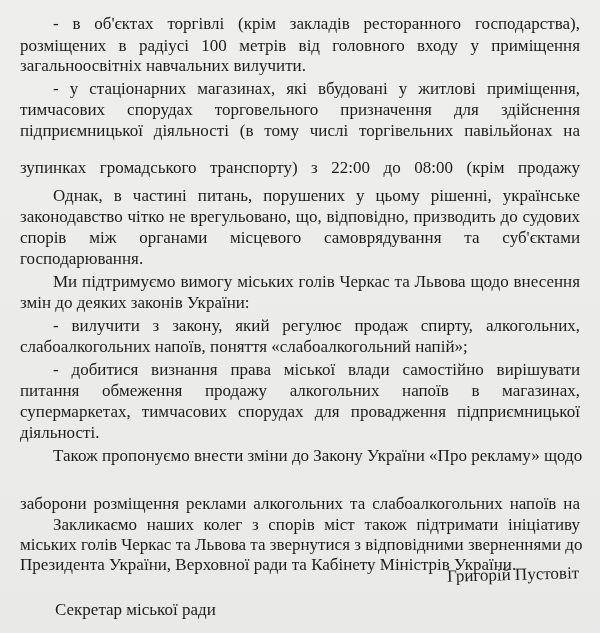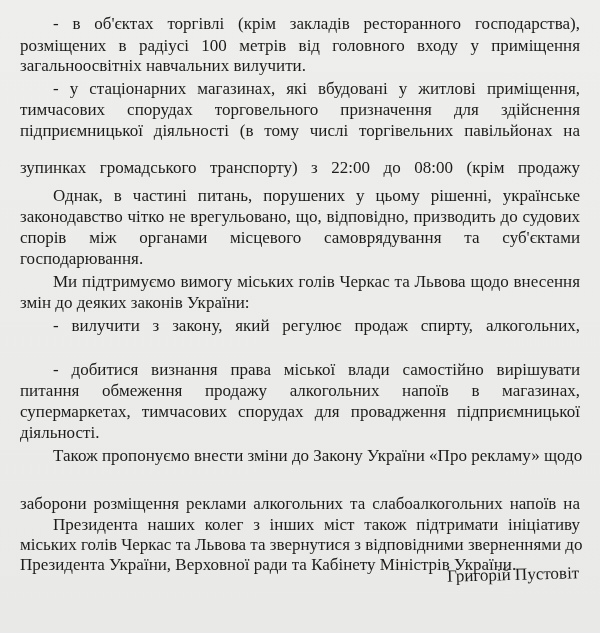--- a/index.html
+++ b/index.html
@@ -44,27 +44,29 @@
 
   <div class="line indent" style="top:186px">Однак, в частині питань, порушених у цьому рішенні, українське</div>
   <div class="line" style="top:207px">законодавство чітко не врегульовано, що, відповідно, призводить до судових</div>
   <div class="line" style="top:228px">спорів між органами місцевого самоврядування та суб'єктами</div>
   <div class="line noj" style="top:249px">господарювання.</div>
 
   <div class="line indent" style="top:272px">Ми підтримуємо вимогу міських голів Черкас та Львова щодо внесення</div>
   <div class="line noj" style="top:293px">змін до деяких законів України:</div>
 
   <div class="line indent" style="top:316px">- вилучити з закону, який регулює продаж спирту, алкогольних,</div>
+  <div class="line noj" style="top:337px">слабоалкогольних напоїв, поняття «слабоалкогольний напій»;</div>
 
   <div class="line indent" style="top:360px">- добитися визнання права міської влади самостійно вирішувати</div>
   <div class="line" style="top:381px">питання обмеження продажу алкогольних напоїв в магазинах,</div>
   <div class="line" style="top:402px">супермаркетах, тимчасових спорудах для провадження підприємницької</div>
   <div class="line noj" style="top:423px">діяльності.</div>
 
   <div class="line indent" style="top:446px">Також пропонуємо внести зміни до Закону України «Про рекламу» щодо</div>
   <div class="line" style="top:494px">заборони розміщення реклами алкогольних та слабоалкогольних напоїв на</div>
 
-  <div class="line indent" style="top:515px">Президента наших колег з інших міст також підтримати ініціативу</div>
+  <div class="line indent" style="top:515px">Закликаємо наших колег з спорів міст також підтримати ініціативу</div>
   <div class="line" style="top:535px">міських голів Черкас та Львова та звернутися з відповідними зверненнями до</div>
   <div class="line noj" style="top:555px">Президента України, Верховної ради та Кабінету Міністрів України.</div>
 
   <div class="sig-right">Григорій Пустовіт</div>
+  <div class="sig-left">Секретар міської ради</div>
 </div>
 
 </body></html>

